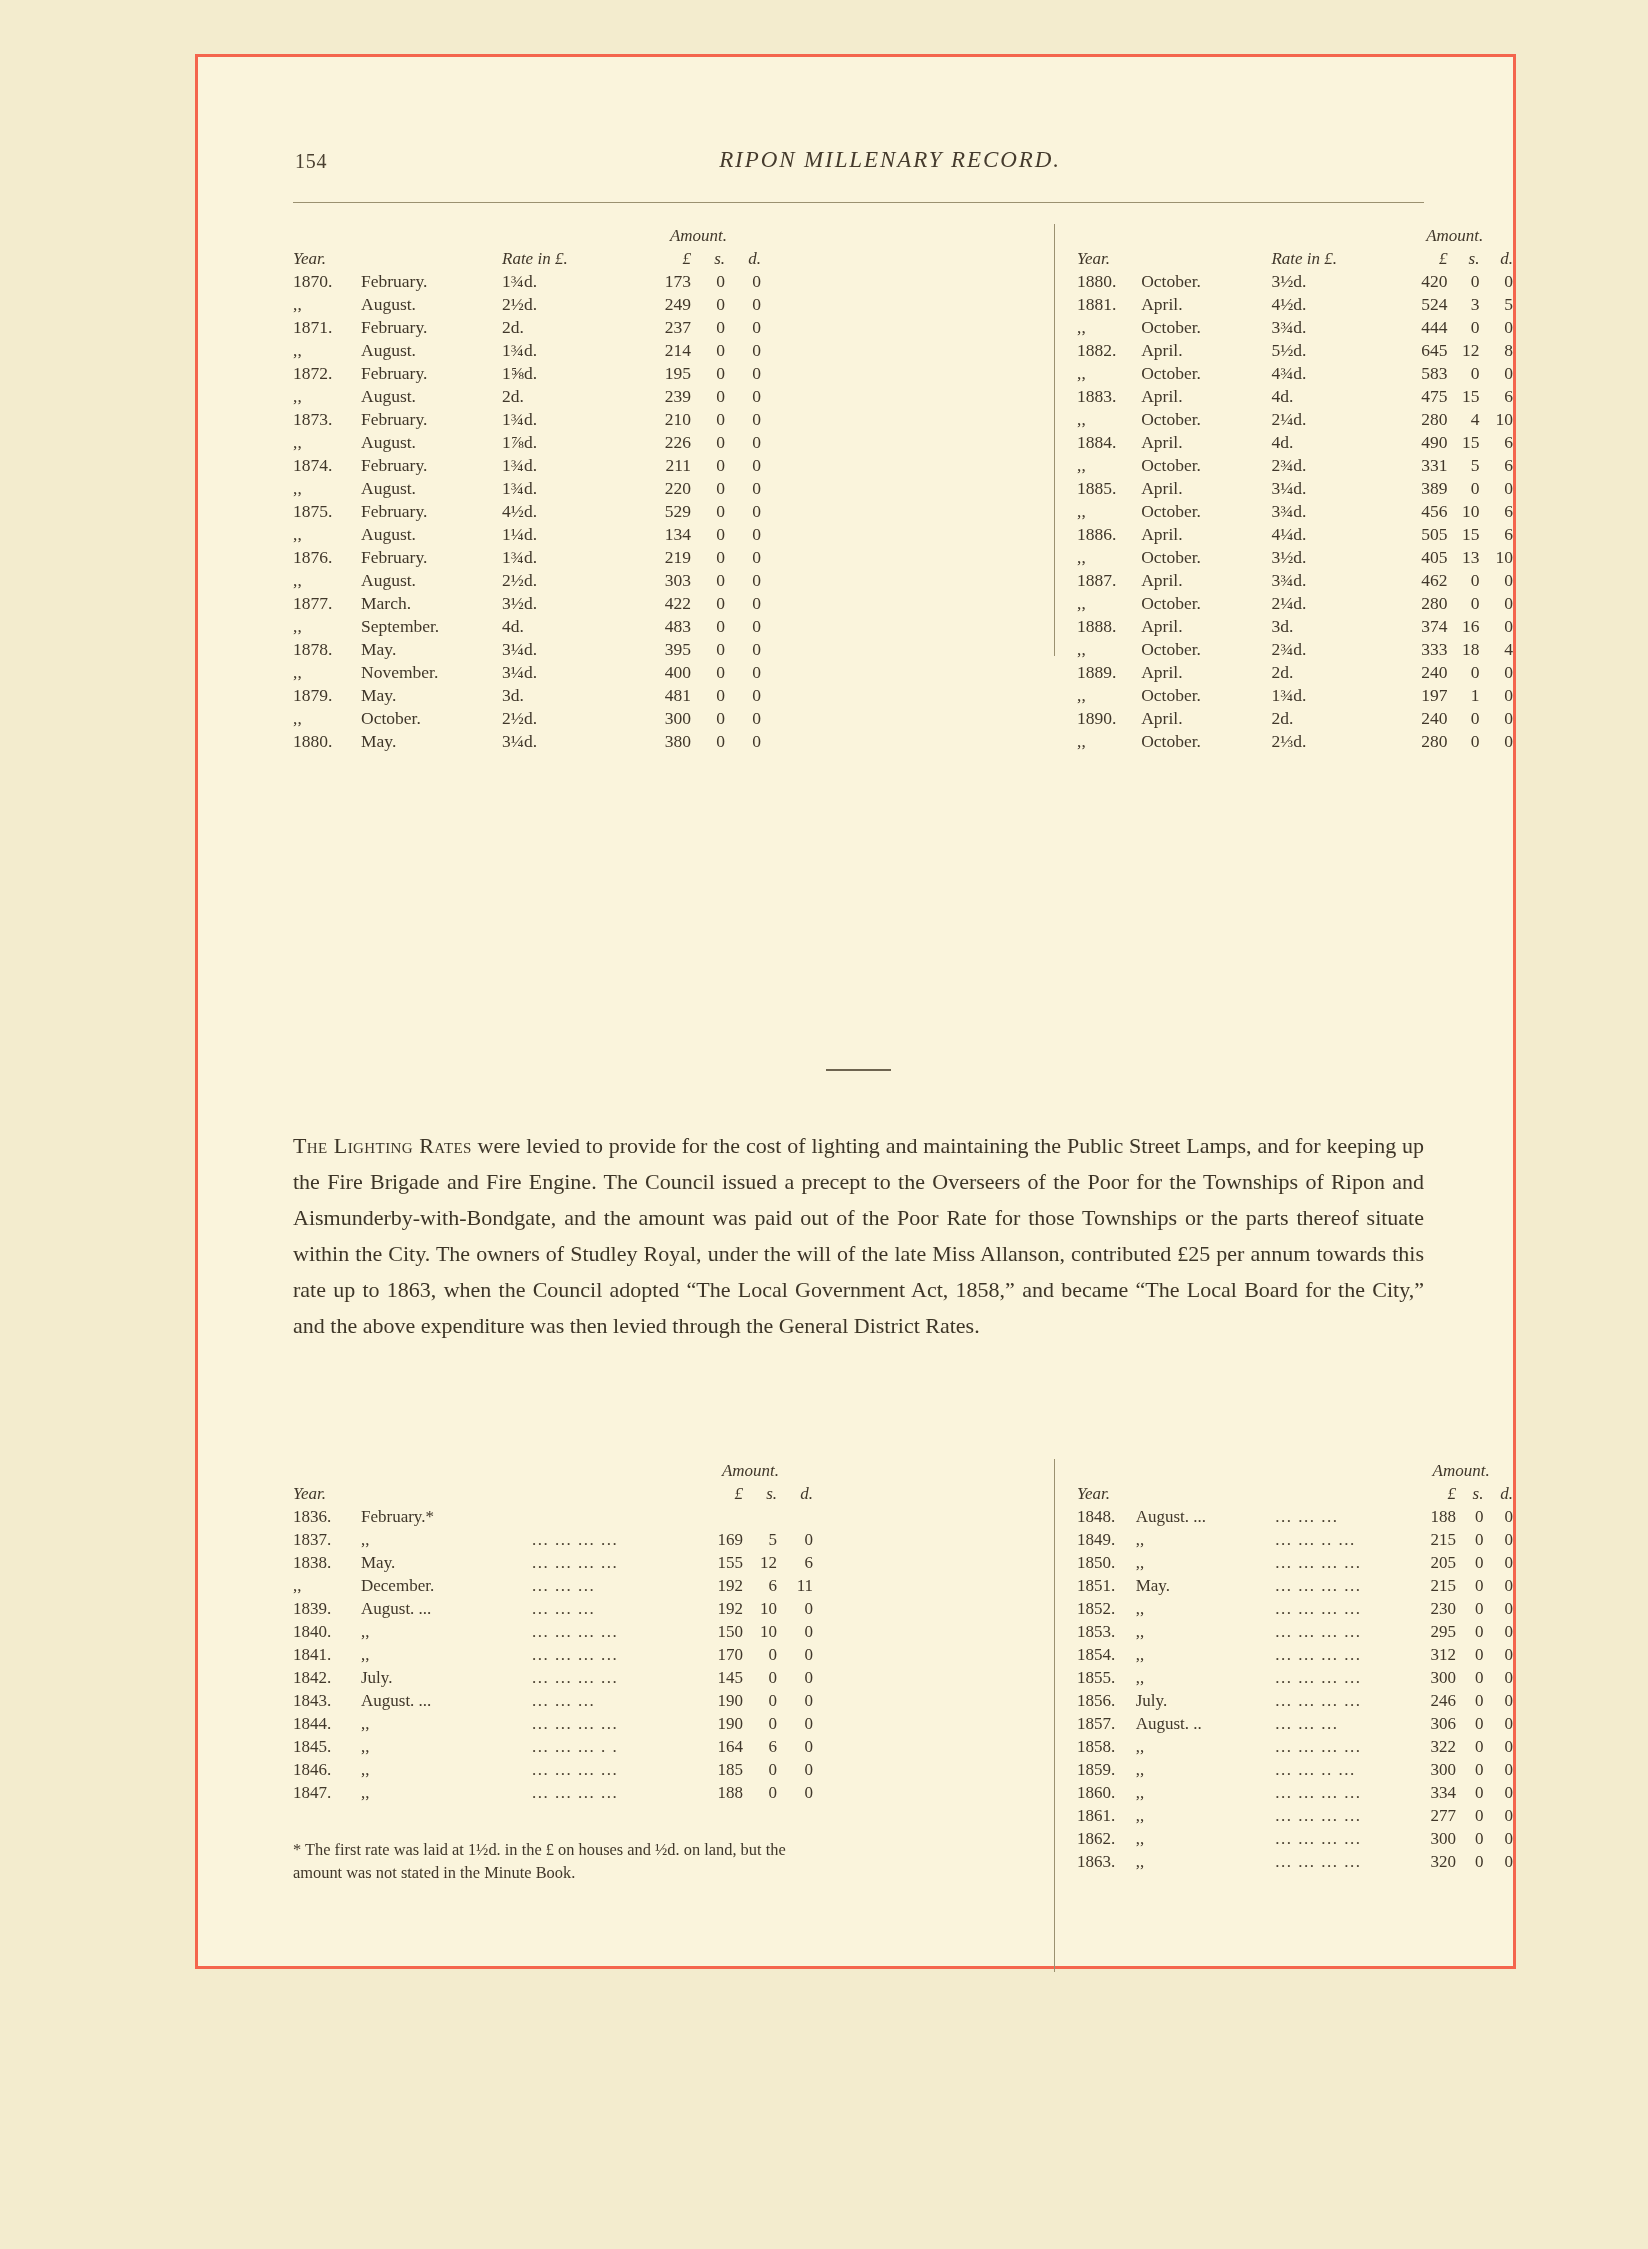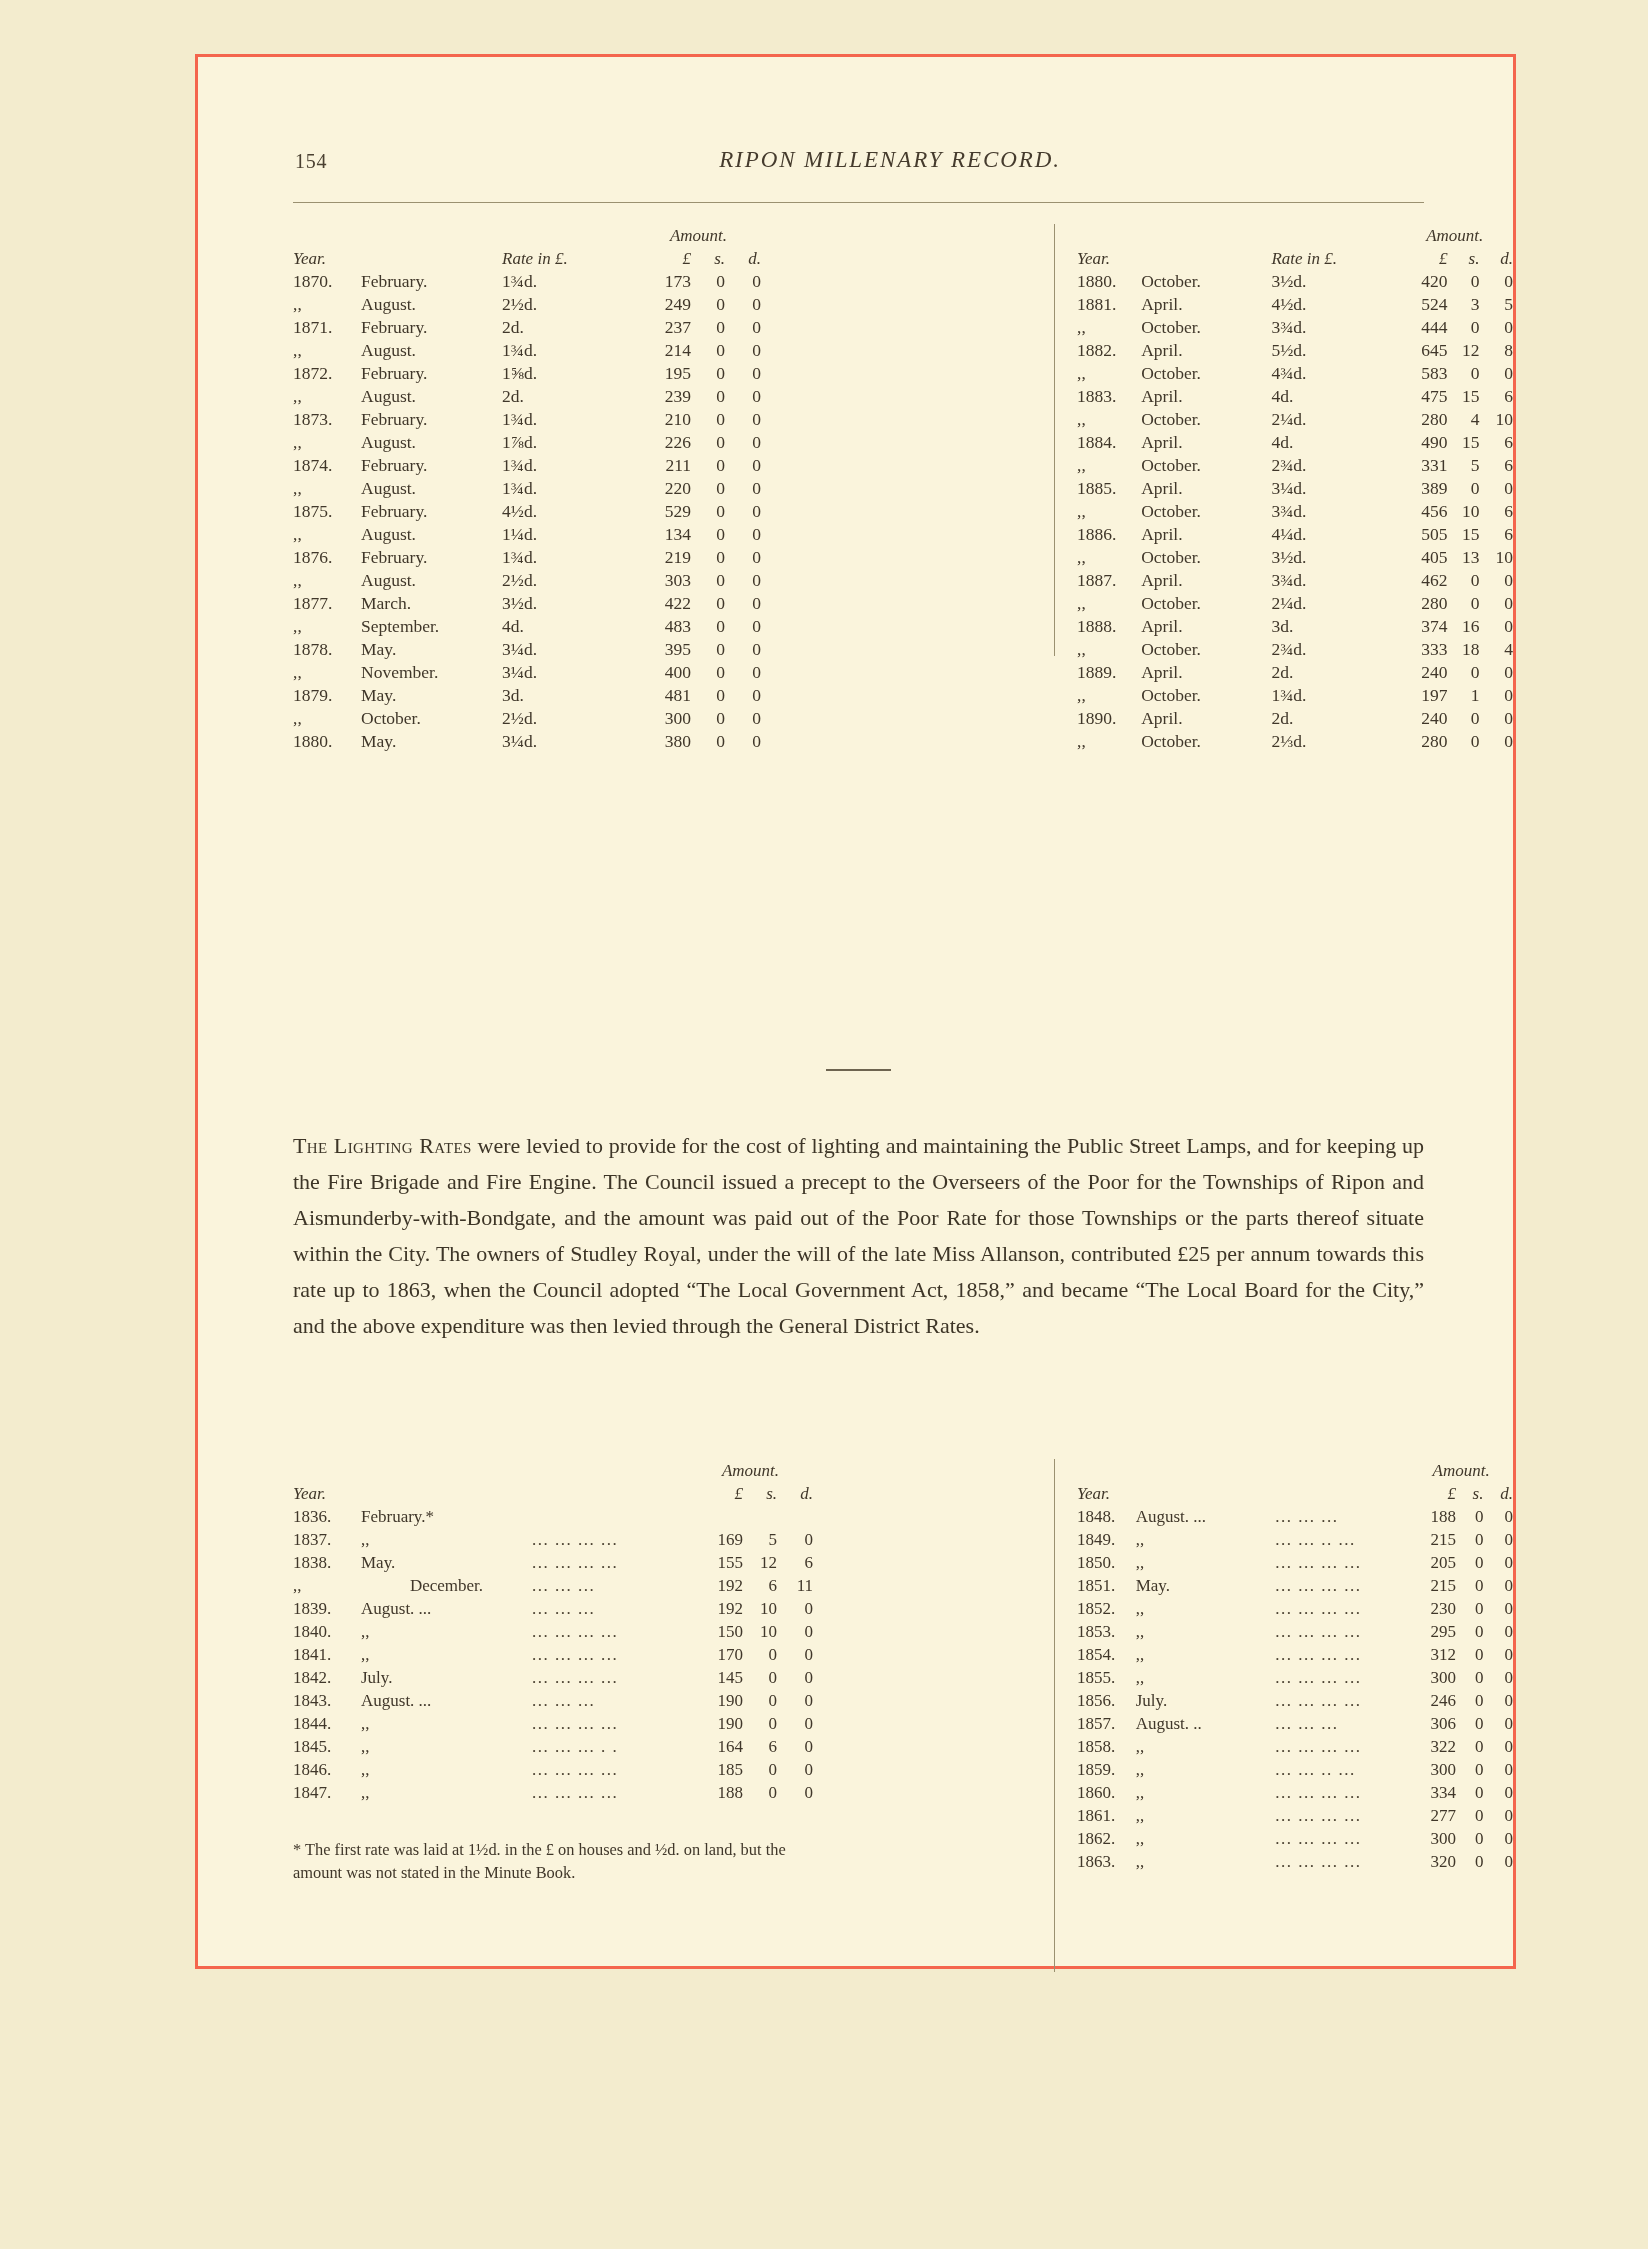--- a/index.html
+++ b/index.html
@@ -595,21 +595,21 @@
               <tr>
                 <td style="width:68px;">1838.</td>
                 <td style="width:171px;">May.</td>
                 <td class="dots" style="width:156px;">...    ...    ...    ...</td>
                 <td class="c-l">155</td>
                 <td class="c-s">12</td>
                 <td class="c-d">6</td>
               </tr>
               <tr>
                 <td style="width:68px;">,,</td>
-                <td style="width:171px;text-align:center;">December.</td>
+                <td style="width:171px;">December.</td>
                 <td class="dots" style="width:156px;">...    ...    ...</td>
                 <td class="c-l">192</td>
                 <td class="c-s">6</td>
                 <td class="c-d">11</td>
               </tr>
               <tr>
                 <td style="width:68px;">1839.</td>
                 <td style="width:171px;">August. ...</td>
                 <td class="dots" style="width:156px;">...    ...    ...</td>
                 <td class="c-l">192</td>

